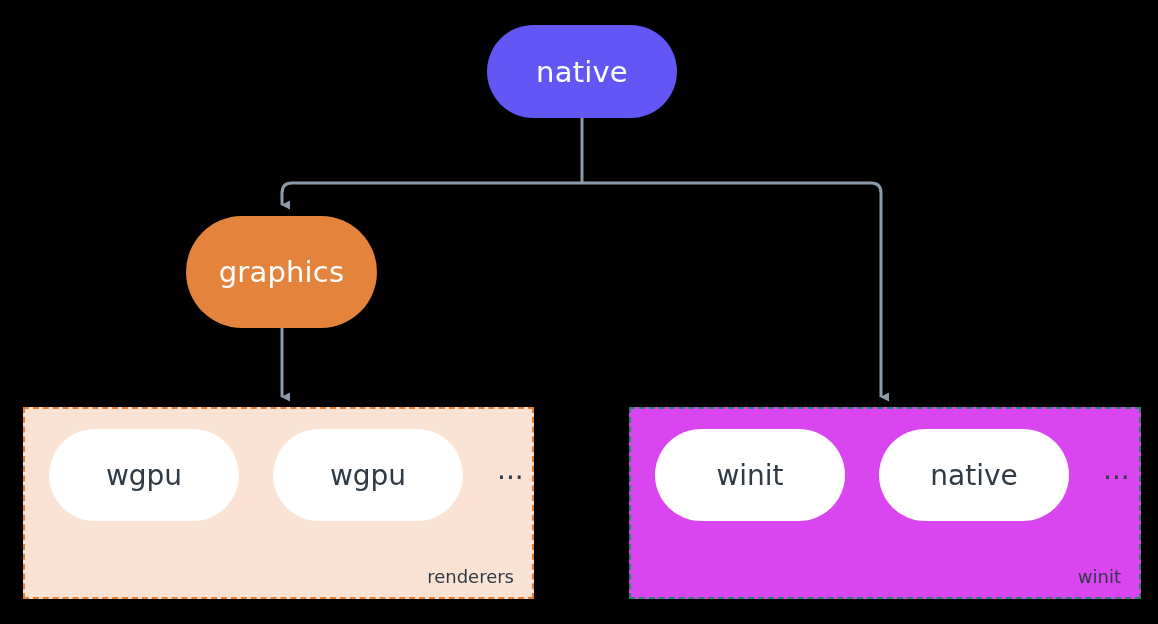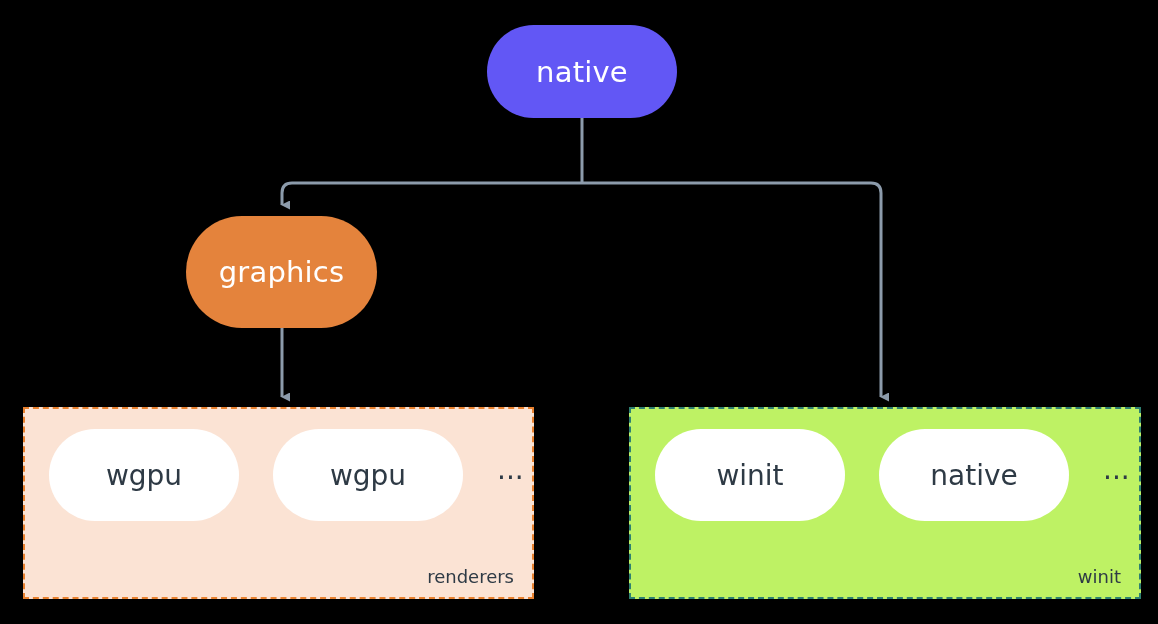--- a/index.html
+++ b/index.html
@@ -67,21 +67,21 @@
     width: 511px;
     height: 192px;
     background: #FBE3D4;
     border: 2px dashed #E8812F;
   }
   .group-shells {
     left: 629px;
     top: 407px;
     width: 512px;
     height: 192px;
-    background: #bef264;
+    background: #d946ef;
     border: 2px dashed #2E8072;
   }
   .group-items {
     position: absolute;
     left: 24px;
     top: 20px;
     display: flex;
     align-items: center;
     gap: 34px;
   }

